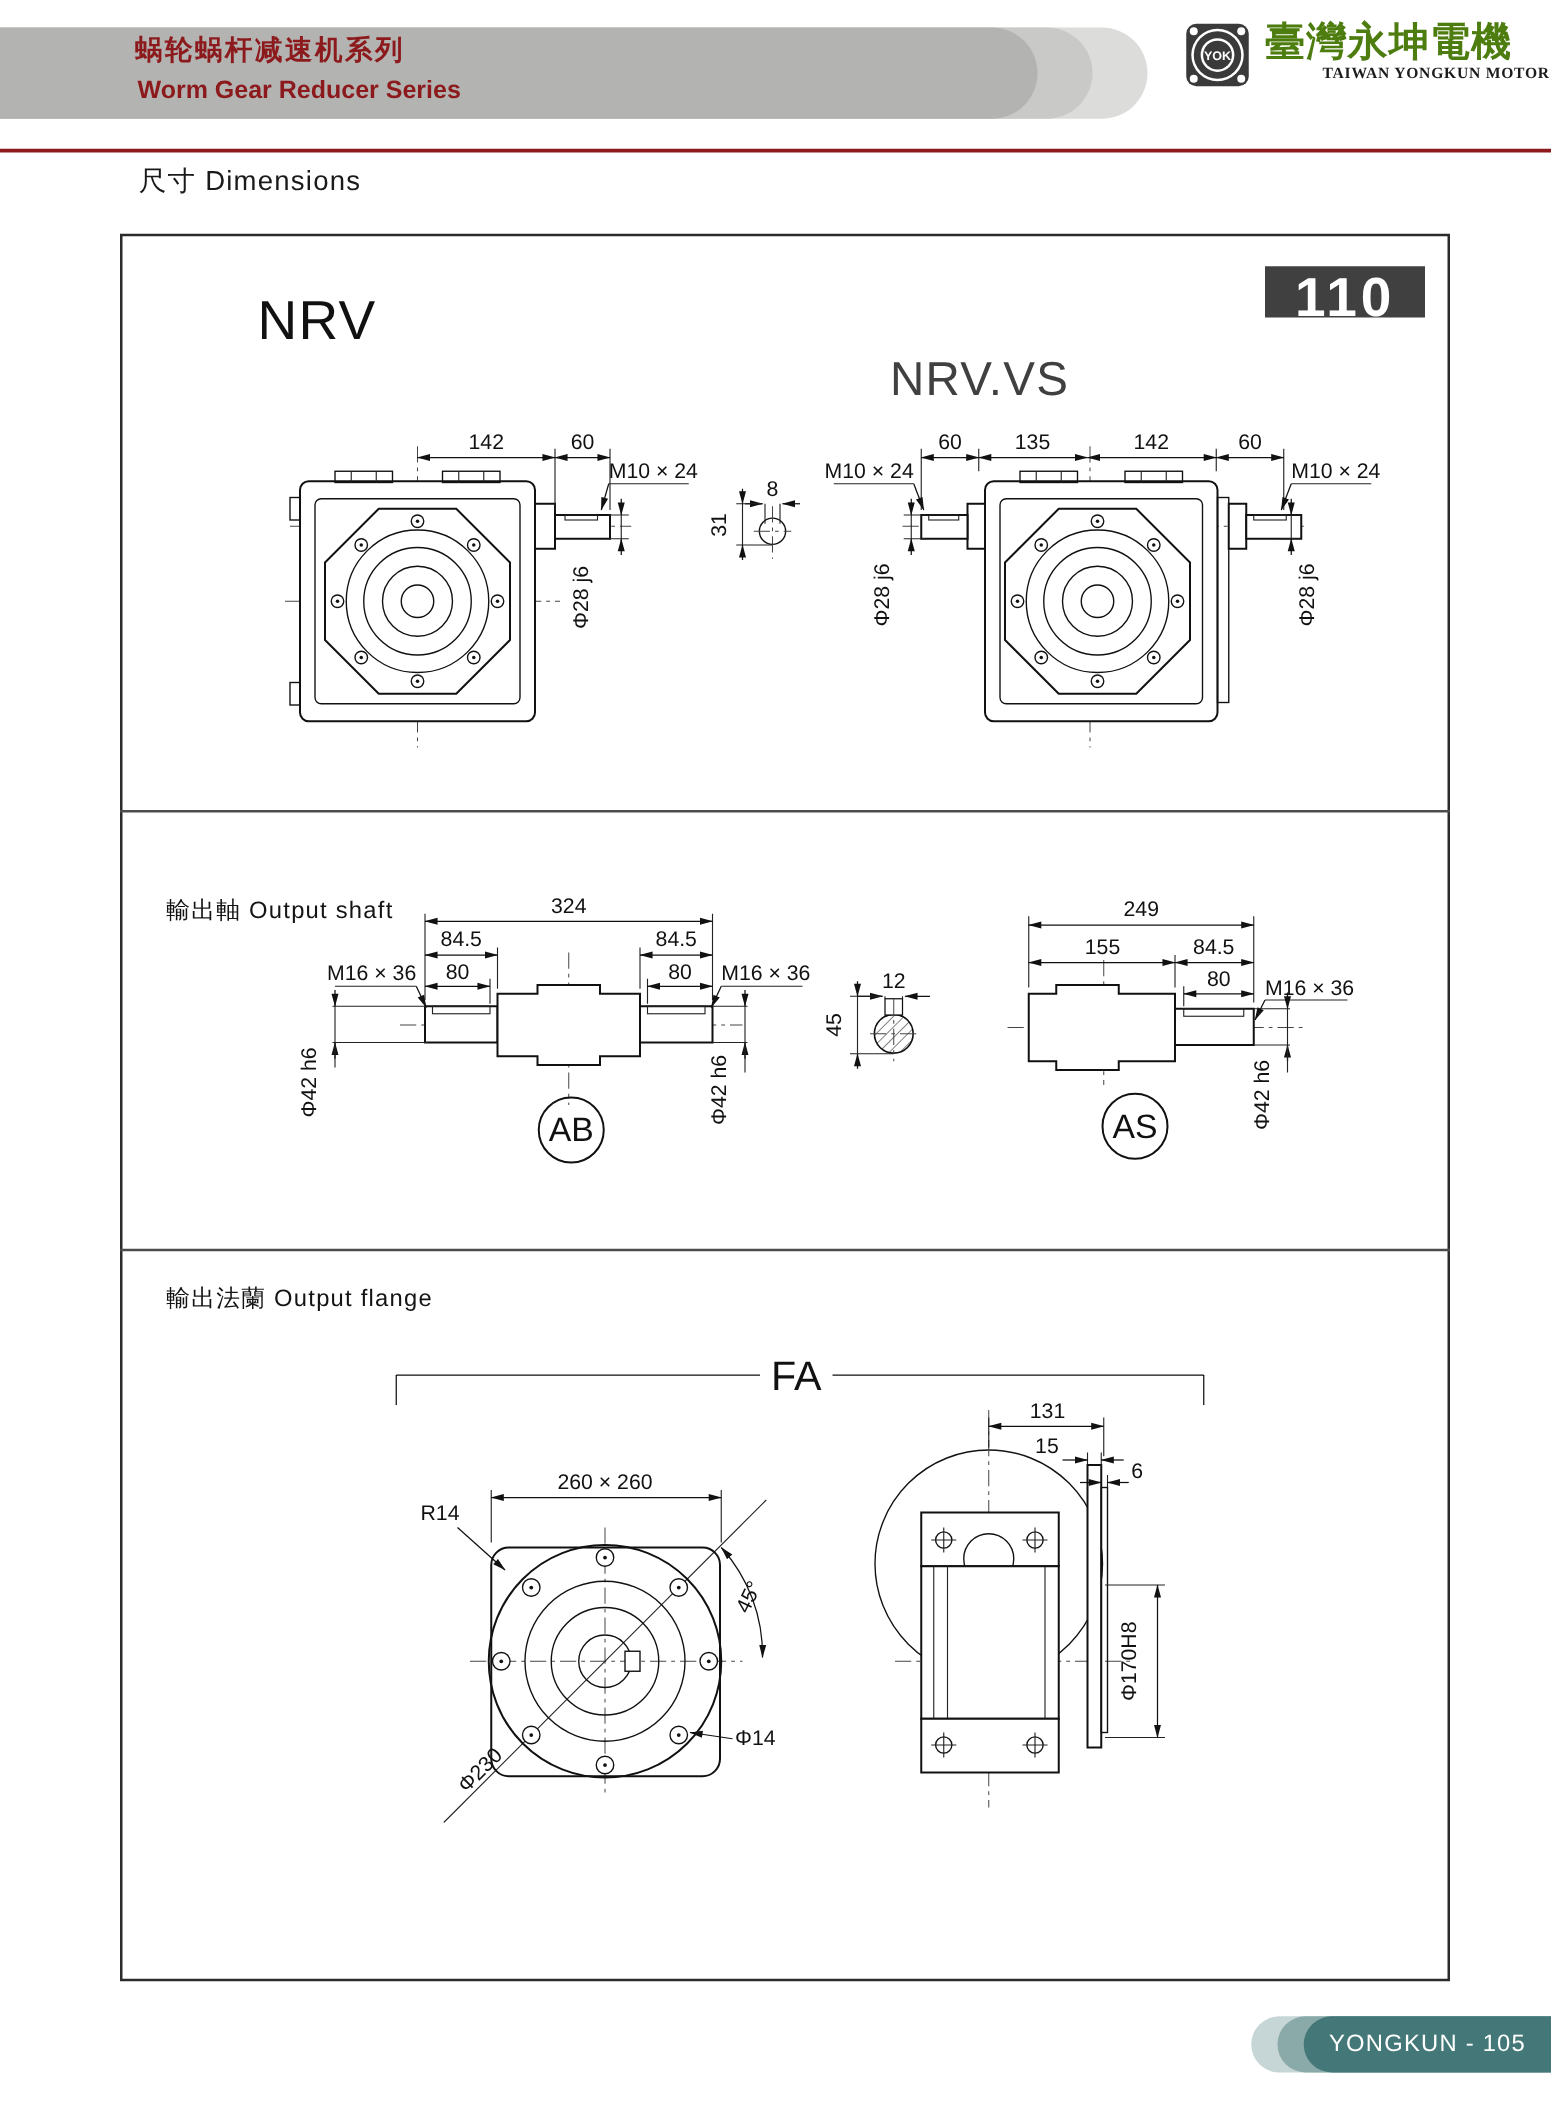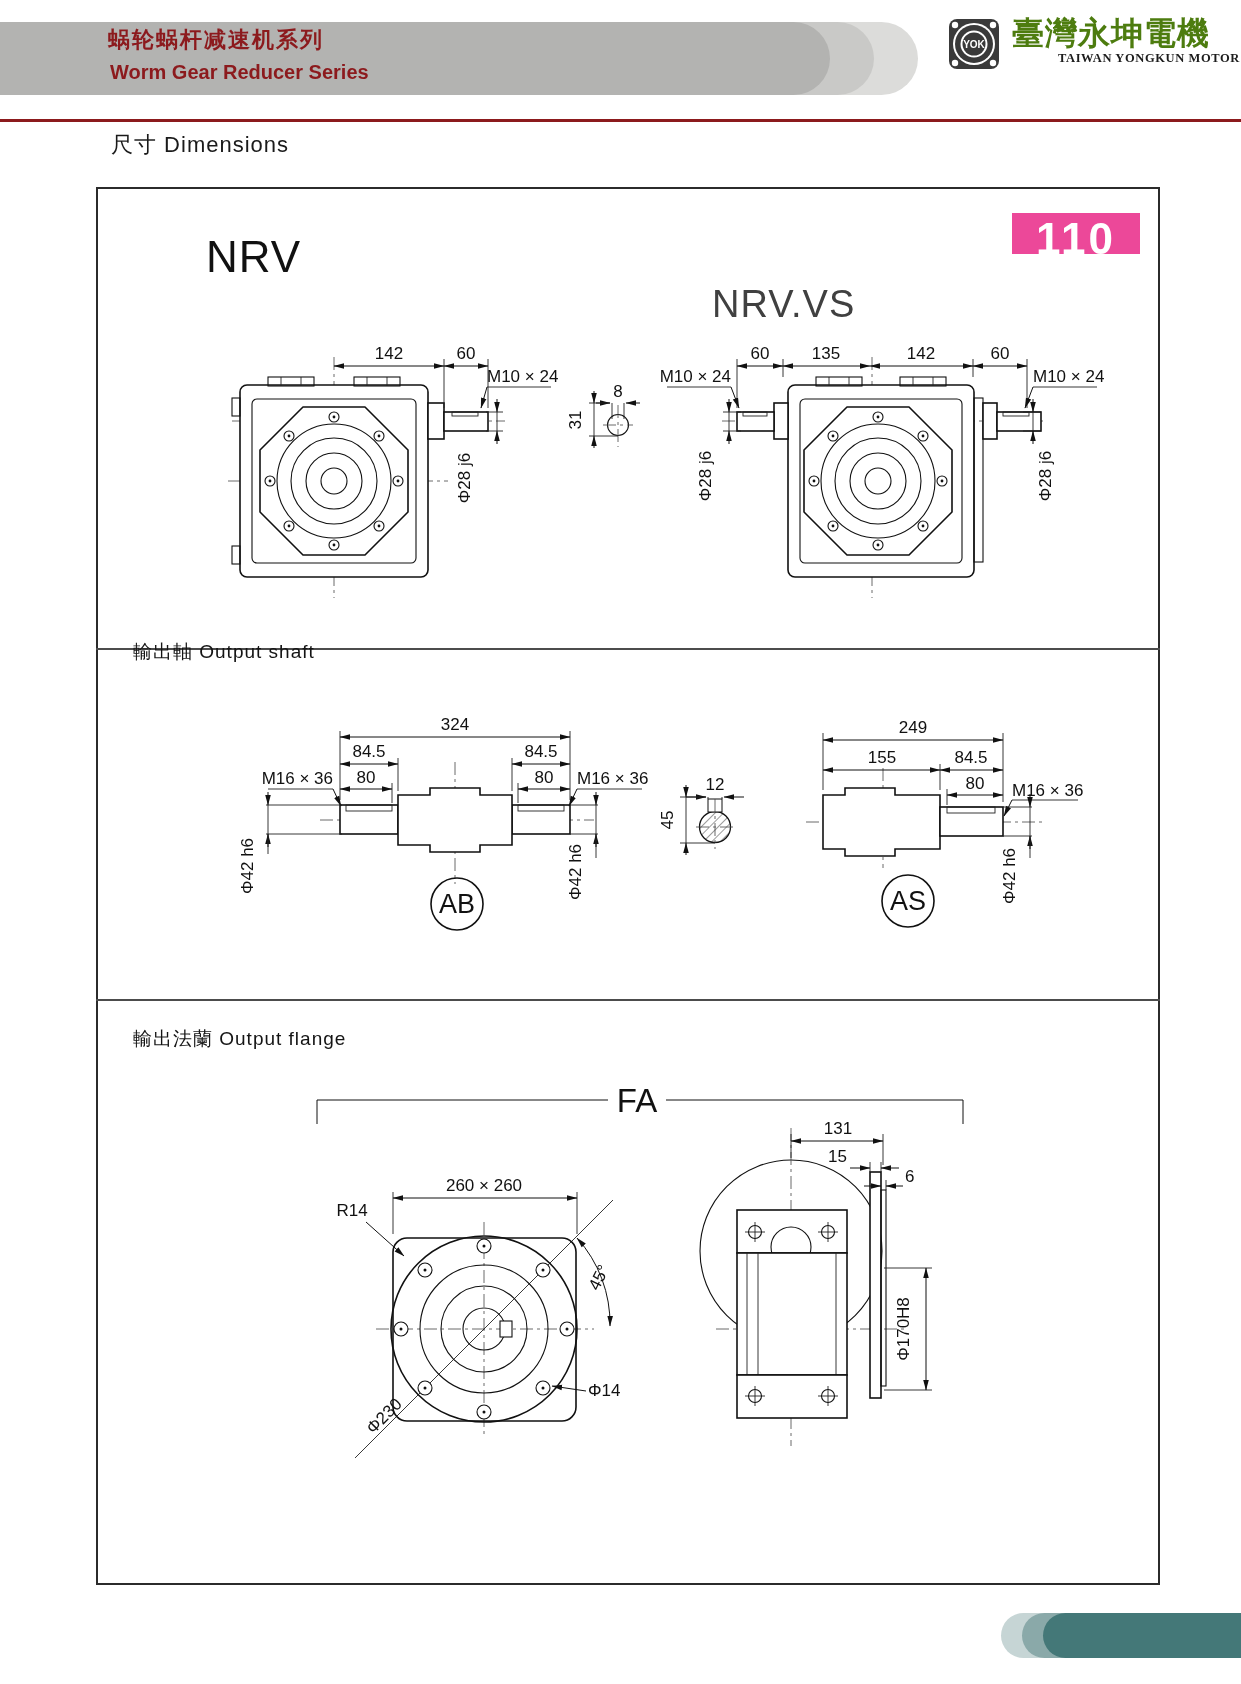--- a/index.html
+++ b/index.html
@@ -21,24 +21,24 @@
 
   .page-heading{position:absolute;left:111px;top:130px;font-size:22px;color:#1a1a1a;letter-spacing:1px;}
 
   
   .main-box{position:absolute;left:96px;top:187px;width:1060px;height:1394px;border:2px solid #2b2b2b;background:#fff;}
   .divider{position:absolute;left:96px;width:1064px;height:2px;background:#4c4c4c;}
   .div1{top:648px;} .div2{top:999px;}
 
   .nrv-title{position:absolute;left:174px;top:232px;font-size:44px;color:#111;letter-spacing:1px;margin-left:32px;}
   .nrvvs-title{position:absolute;left:712px;top:283px;font-size:38px;color:#404040;letter-spacing:1px;}
-  .badge{position:absolute;left:1012px;top:213px;width:128px;height:41px;background:#ec4899;color:#fff;
+  .badge{position:absolute;left:1012px;top:213px;width:128px;height:41px;background:#404040;color:#fff;
          font-size:44px;font-weight:600;text-align:center;line-height:52px;letter-spacing:3px;}
   .sec-heading{position:absolute;font-size:19px;color:#141414;letter-spacing:1px;}
-  .sh1{left:133px;top:639px;} .sh2{left:133px;top:1026px;}
+  .sh1{left:133px;top:715px;} .sh2{left:133px;top:1026px;}
 
   
   svg.draw{position:absolute;}
   .ol{fill:#fff;stroke:#111;stroke-width:1.6;}
   .on{fill:none;stroke:#111;stroke-width:1.6;}
   .o2{fill:none;stroke:#111;stroke-width:1.1;}
   .wl{fill:none;stroke:#222;stroke-width:0.9;}
   .dl{fill:none;stroke:#111;stroke-width:1;}
   .cl{fill:none;stroke:#454545;stroke-width:0.8;stroke-dasharray:13 4 3 4;}
   text.dim{font-family:"Liberation Sans",sans-serif;font-size:17px;fill:#111;text-anchor:middle;}
@@ -431,14 +431,15 @@
       <text class="dim st" x="905" y="1182">6</text>
       <path class="wl" d="M884,1268 H932 M884,1390 H932"></path>
       <path class="dl" d="M926,1268 V1390" marker-start="url(#m3)" marker-end="url(#m3)"></path>
       <text class="dim" x="909" y="1329" transform="rotate(-90 909 1329)">Φ170H8</text>
     </g>
   </svg>
 
   <div class="fbar fb3"></div>
   <div class="fbar fb2"></div>
   <div class="fbar fb1"></div>
+  <div class="flabel">YONGKUN - 105</div>
 
 </div>
 
 </body></html>

